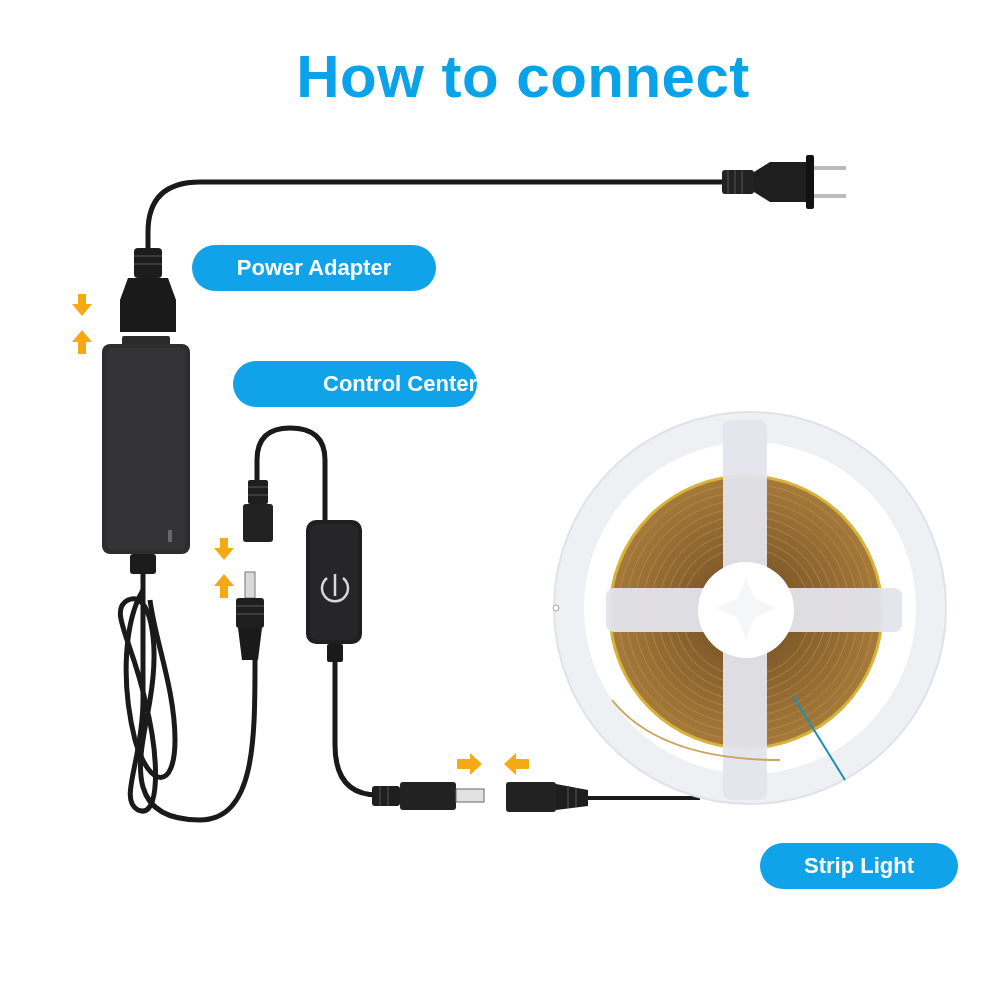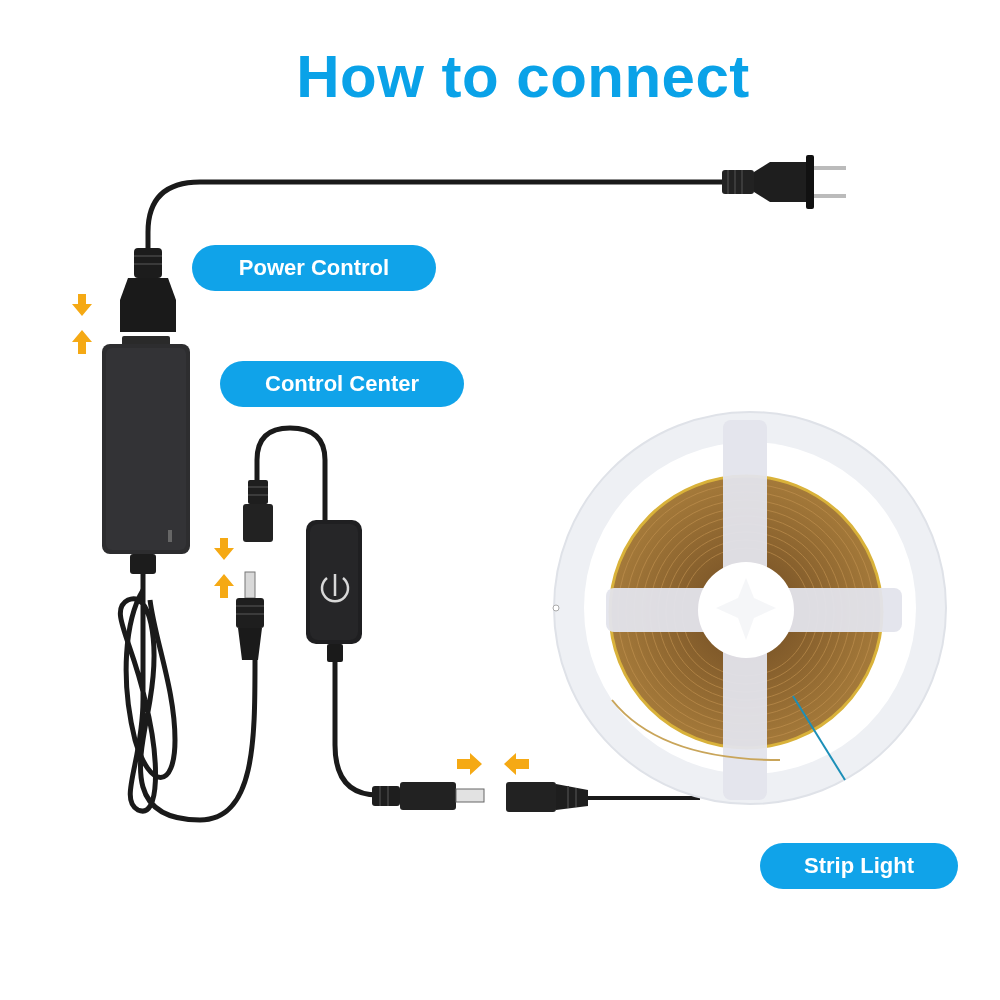--- a/index.html
+++ b/index.html
@@ -155,20 +155,20 @@
     <path d="M 746 578 L 754 598 L 776 608 L 754 618 L 746 640 L 738 618 L 716 608 L 738 598 Z" fill="#eef0f4" opacity="0.6"></path>
     <circle cx="556" cy="608" r="3" fill="#ffffff" stroke="#aaa" stroke-width="1"></circle>
 
     <path d="M 612 700 Q 660 760 780 760" fill="none" stroke="#c9a55a" stroke-width="2"></path>
   </g>
 
   <line x1="793" y1="696" x2="845" y2="780" stroke="#1c8fb8" stroke-width="2"></line>
 </svg>
 
 <div class="pill" style="left:192px; top:245px; width:244px;">
-  <span>Power Control</span>
+  <span>Power Adapter</span>
 </div>
-<div class="pill" style="left:220px; top:361px; width:244px;">
+<div class="pill" style="left:233px; top:361px; width:244px;justify-content:flex-end;">
   <span>Control Center</span>
 </div>
 <div class="pill" style="left:760px; top:843px; width:198px;">
   <span>Strip Light</span>
 </div>
 
 </body></html>

